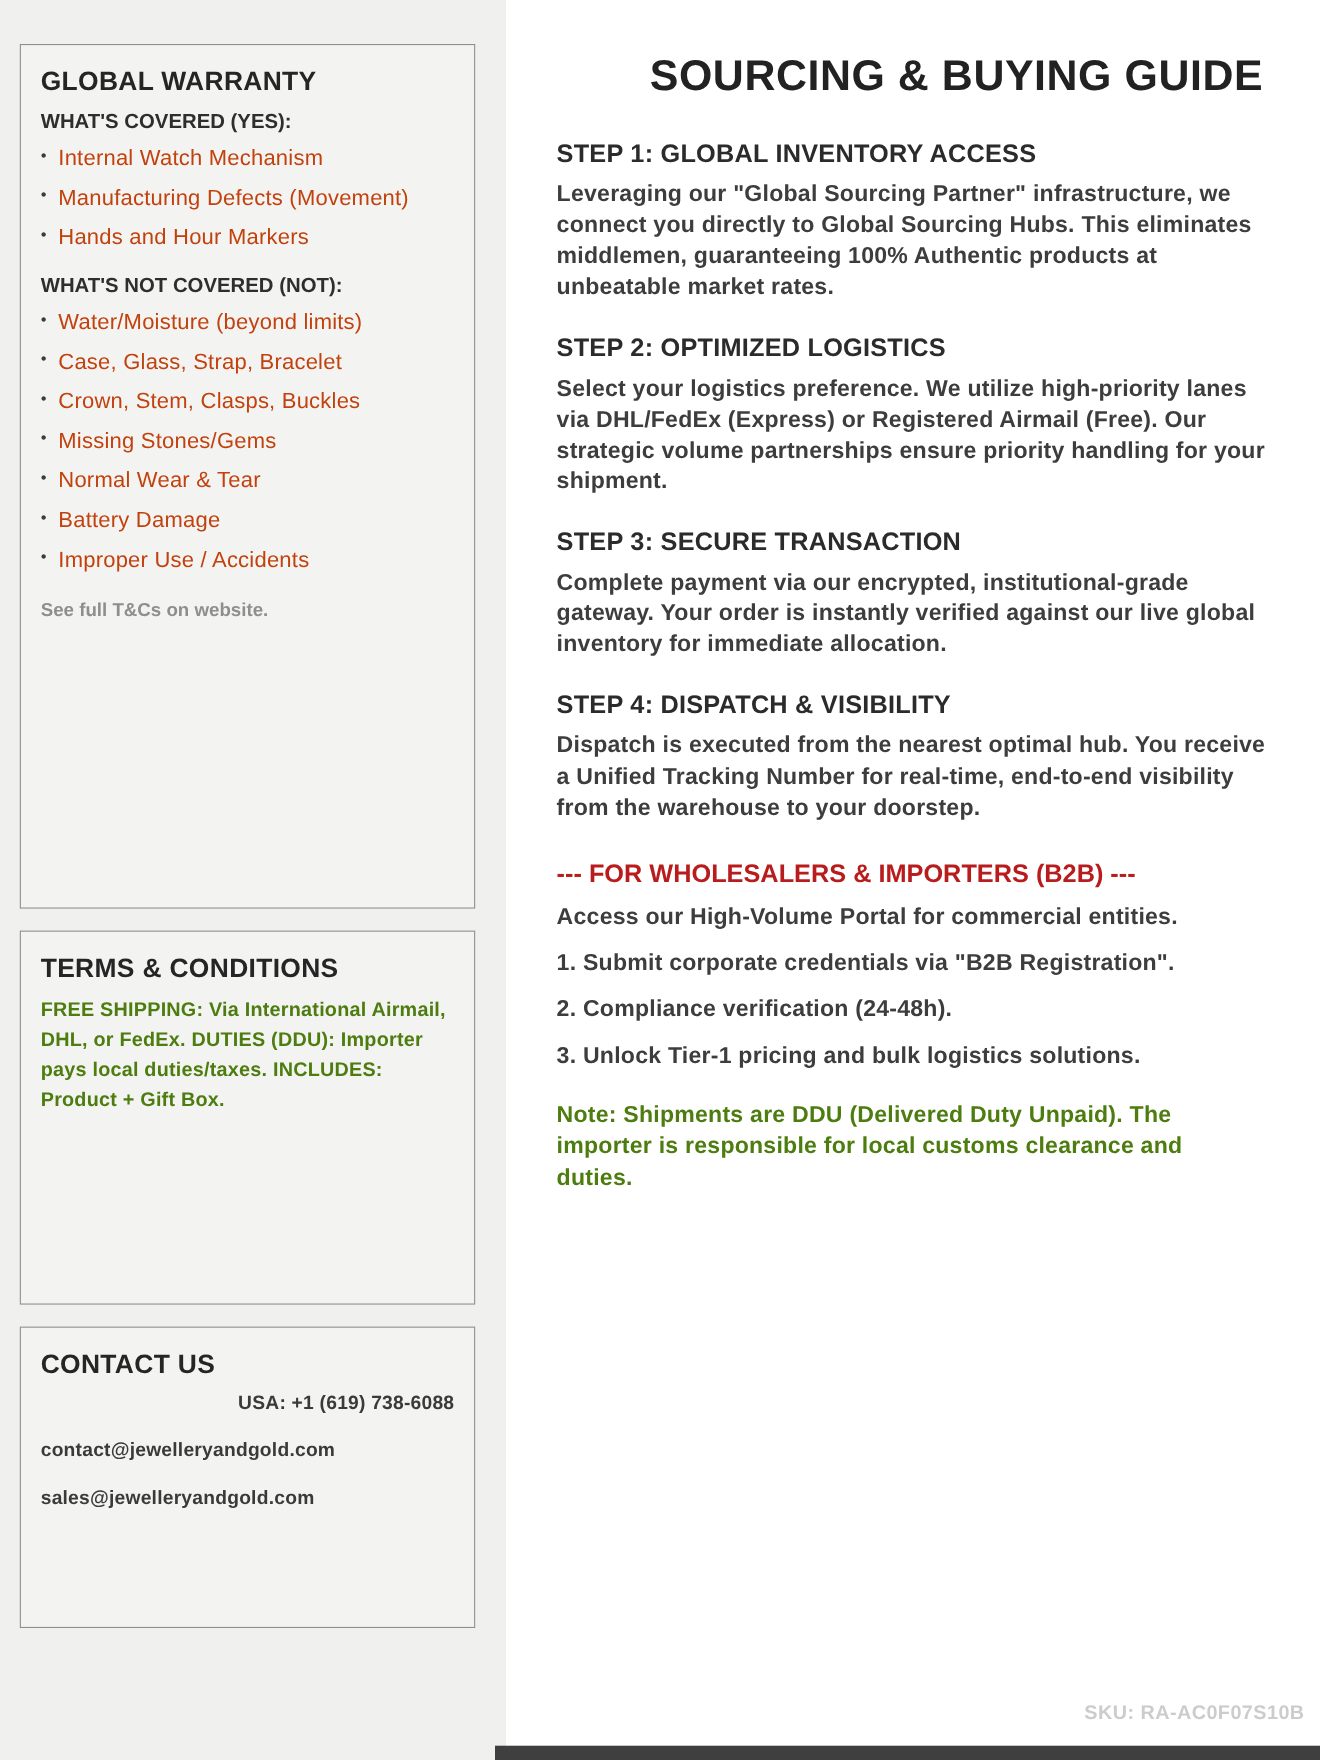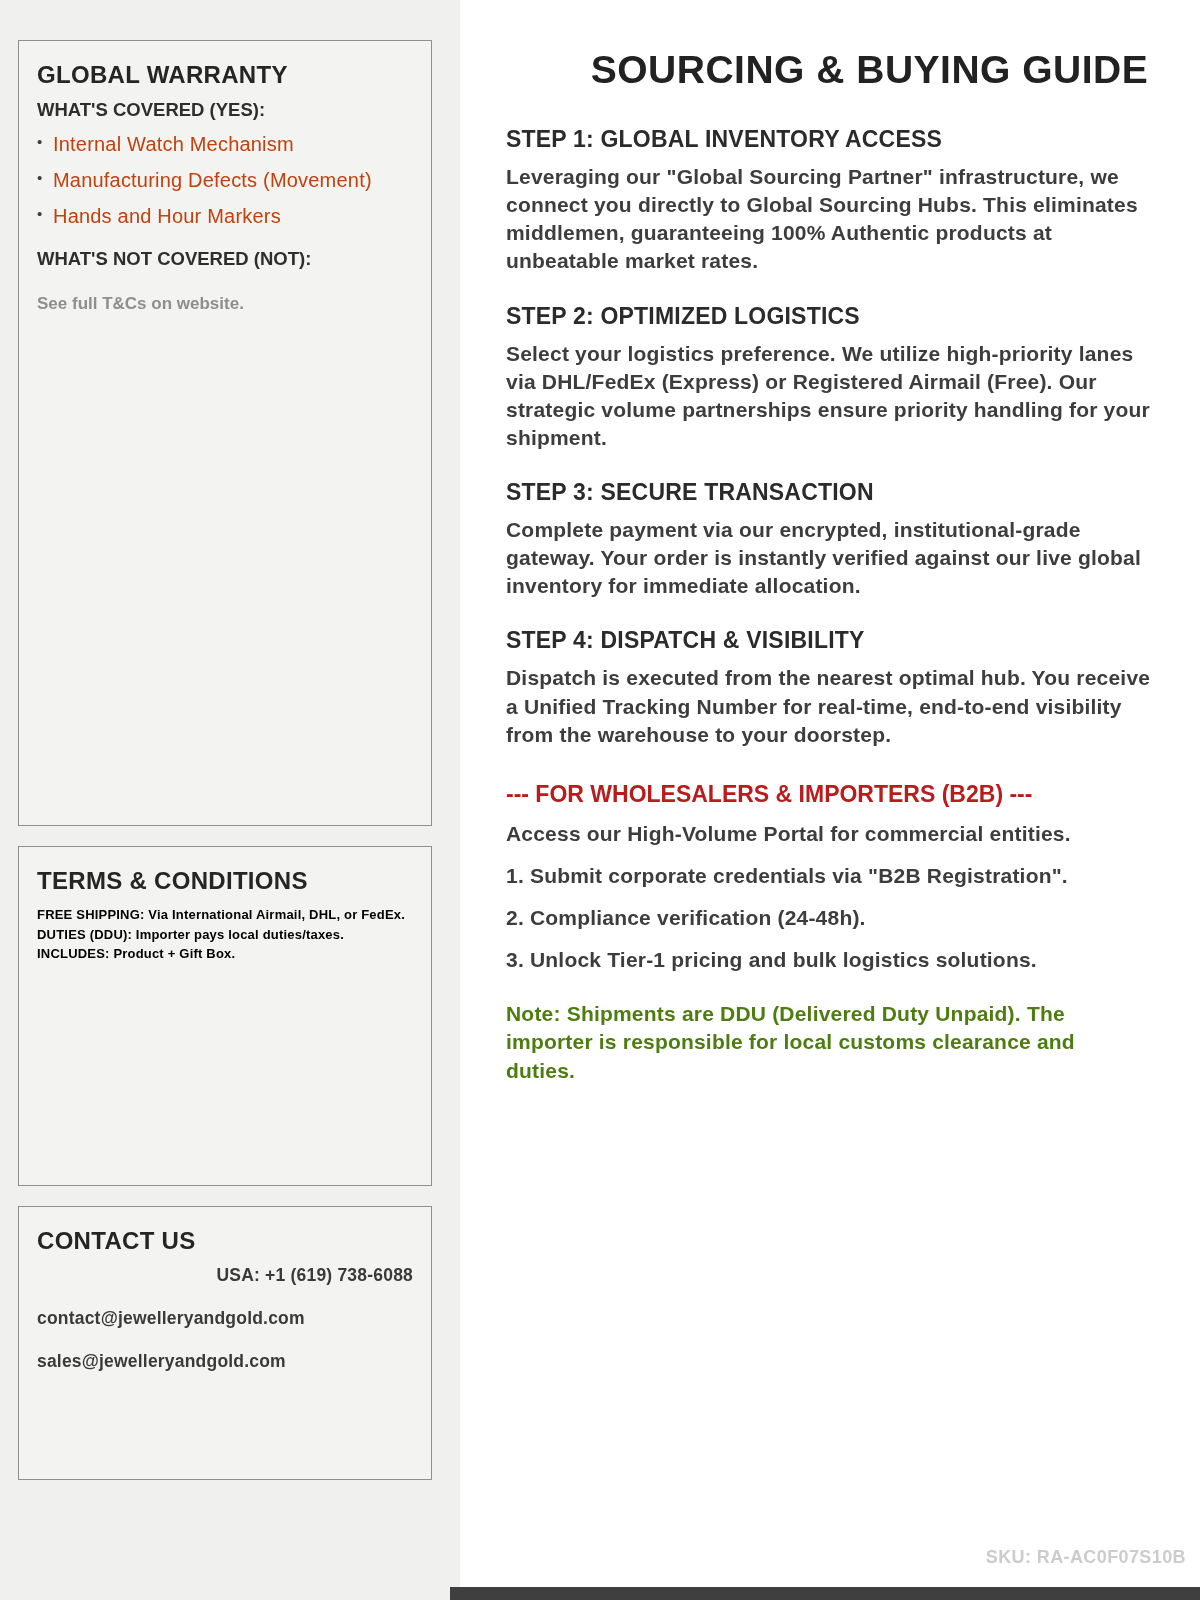--- a/index.html
+++ b/index.html
@@ -46,22 +46,22 @@
   ul.bullets li::before {
     content:"•"; position:absolute; left:0; top:0;
     font-size:15px; color:#3c3c3c;
   }
   .footnote {
     margin-top:24px;
     font-size:17px; font-weight:600;
     color:#8e8e8e;
   }
   .terms-body {
-    font-size:13px; font-weight:700;
-    line-height:1.5; color:#000000;
+    font-size:18px; font-weight:700;
+    line-height:1.5; color:#4d7c0f;
     margin-top:8px; letter-spacing:0.2px;
   }
   .contact-line {
     font-size:17.5px; font-weight:700;
     color:#3a3a3a; margin-top:22px;
     letter-spacing:0.2px;
   }
   .contact-line.first { margin-top:10px;text-align:right; }
 
   .main {
@@ -121,20 +121,29 @@
 
   <div class="panel panel-warranty">
     <div class="panel-title">GLOBAL WARRANTY</div>
     <div class="sub-head" style="margin-top:2px;">WHAT'S COVERED (YES):</div>
     <ul class="bullets">
       <li>Internal Watch Mechanism</li>
       <li>Manufacturing Defects (Movement)</li>
       <li>Hands and Hour Markers</li>
     </ul>
     <div class="sub-head" style="margin-top:20px;">WHAT'S NOT COVERED (NOT):</div>
+    <ul class="bullets">
+      <li>Water/Moisture (beyond limits)</li>
+      <li>Case, Glass, Strap, Bracelet</li>
+      <li>Crown, Stem, Clasps, Buckles</li>
+      <li>Missing Stones/Gems</li>
+      <li>Normal Wear &amp; Tear</li>
+      <li>Battery Damage</li>
+      <li>Improper Use / Accidents</li>
+    </ul>
     <div class="footnote">See full T&amp;Cs on website.</div>
   </div>
 
   <div class="panel panel-terms">
     <div class="panel-title">TERMS &amp; CONDITIONS</div>
     <div class="terms-body">FREE SHIPPING: Via International Airmail, DHL, or FedEx.  DUTIES (DDU): Importer pays local duties/taxes.  INCLUDES: Product + Gift Box.</div>
   </div>
 
   <div class="panel panel-contact">
     <div class="panel-title">CONTACT US</div>

